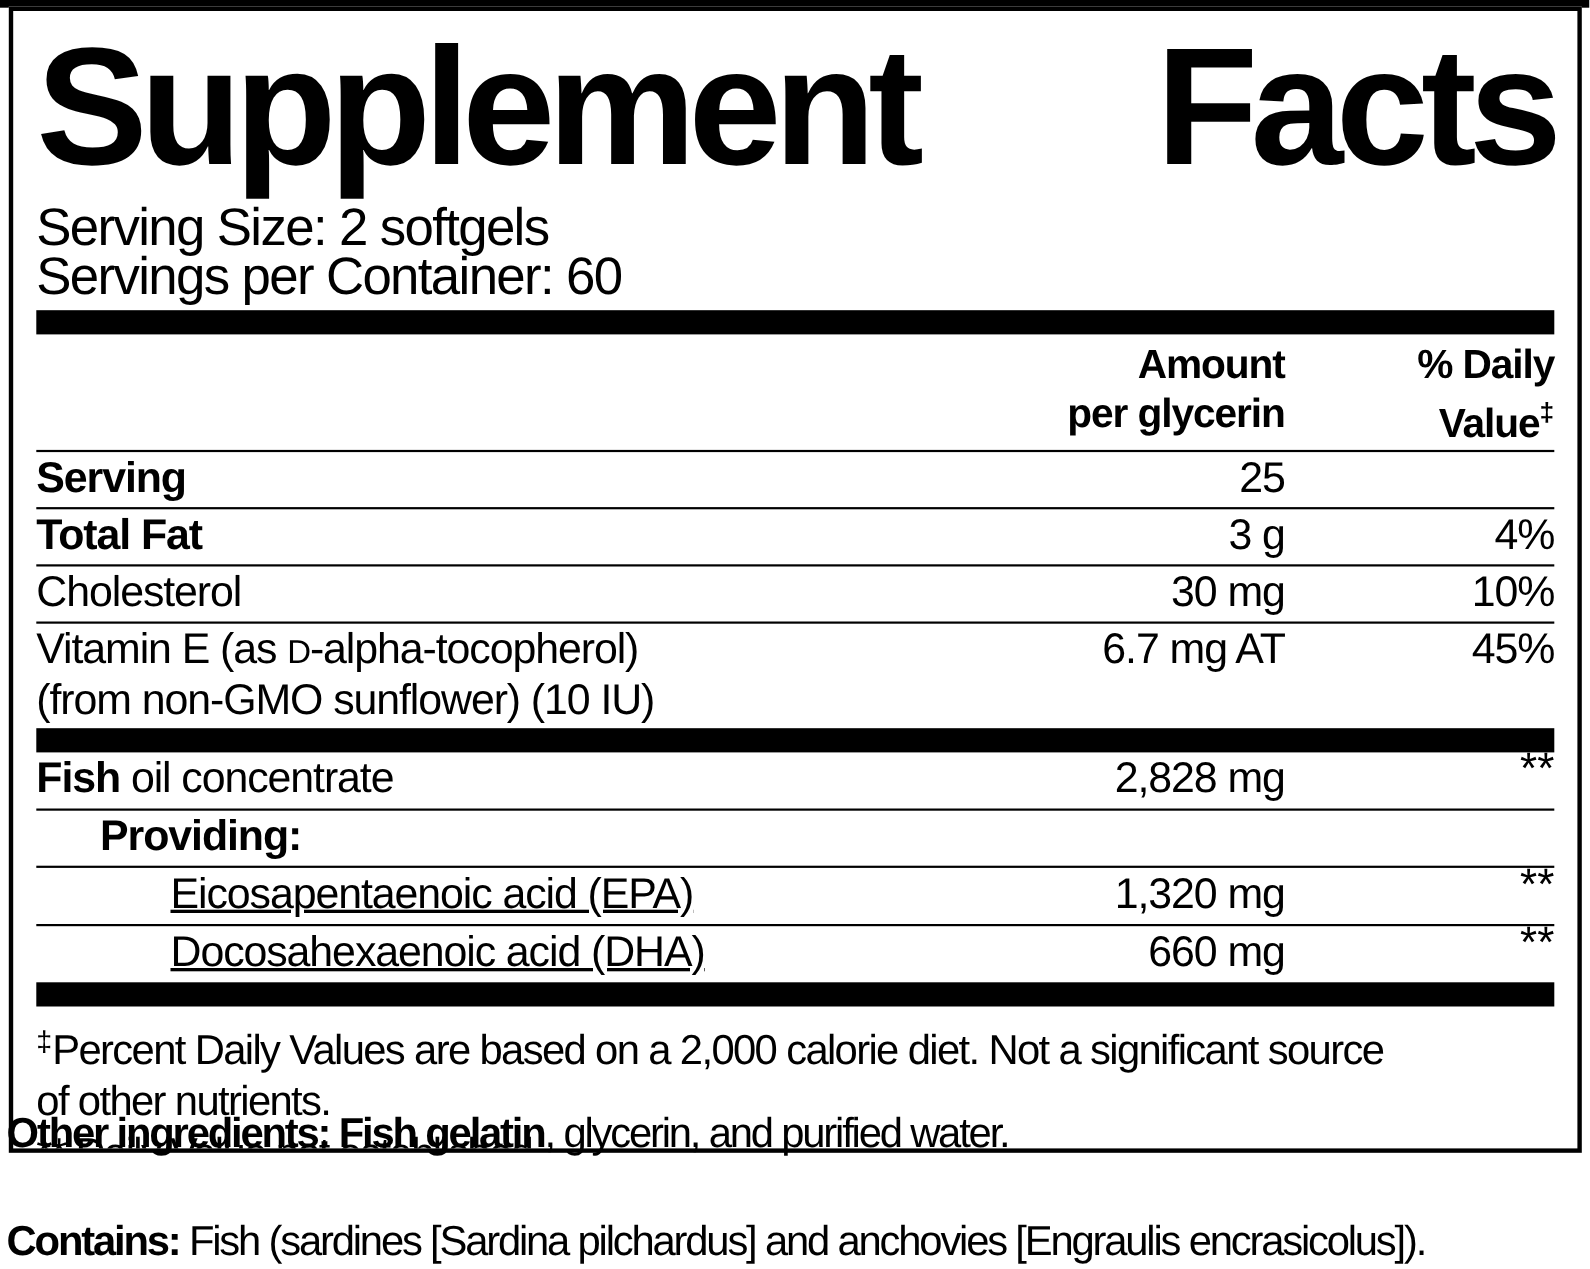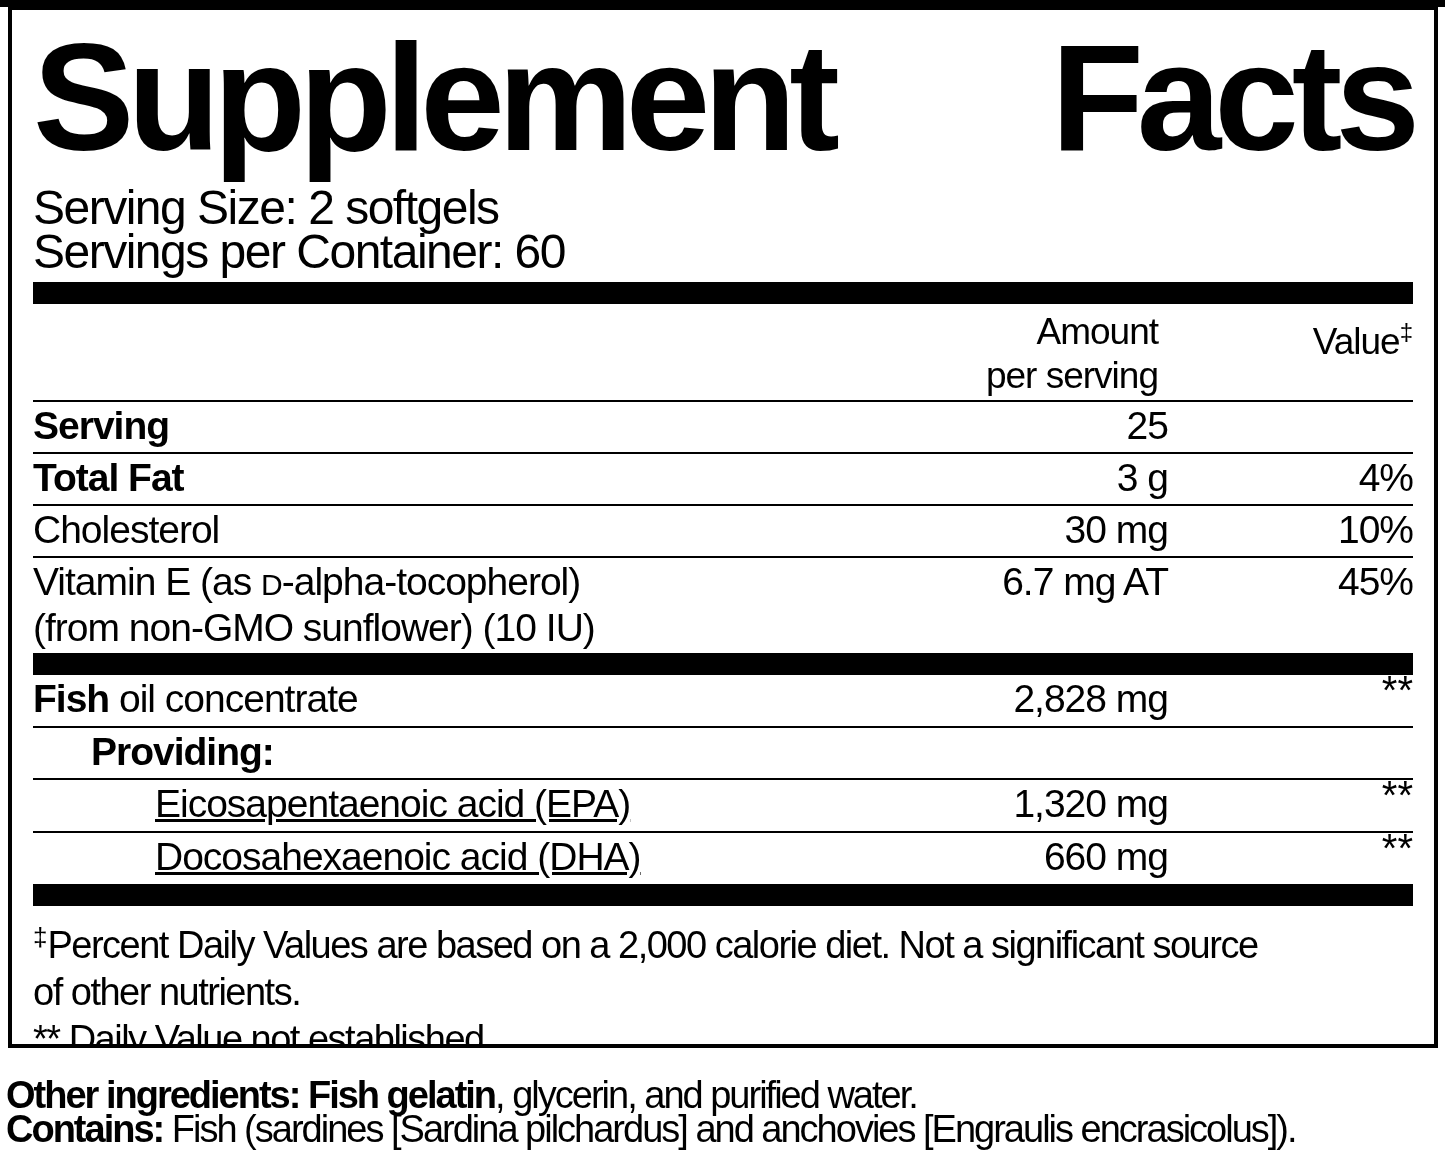--- a/index.html
+++ b/index.html
@@ -42,25 +42,24 @@
   .bar { height: 22px; background: #000; }
   .bar.bar1 { margin-top: 8px; }
 
   .grid {
     display: grid;
     grid-template-columns: 1fr 310px 245px;
     align-items: start;
   }
   .hdr {
     padding: 6px 0 2px 0;
-    font-weight: normal;
+    font-weight: bold;
     font-size: 37px;
     line-height: 44px;
     letter-spacing: -1px;
-    gap: 10px;
   }
   .hdr .amount, .hdr .dv { text-align: right; }
   .dagger-sup {
     font-size: 24px;
     vertical-align: 14px;
     letter-spacing: 0;
   }
   .row {
     border-top: 2px solid #000;
     font-size: 39px;
@@ -89,21 +88,21 @@
     white-space: nowrap;
   }
   .fn-sup { font-size: 26px; vertical-align: 12px; letter-spacing: 0; }
   .bottom-text {
     position: absolute; left: 6px;
     font-size: 38px;
     line-height: 46px;
     letter-spacing: -2px;
     white-space: nowrap;
   }
-  #other-line { top: 1072px; }
+  #other-line { top: 1008px; }
   #contains-line { top: 1106px; }
 </style>
 </head>
 <body>
 
 <div class="top-bar"></div>
 
 <div class="label-box">
 
   <div class="title">
@@ -113,23 +112,24 @@
 
   <div class="serving-line">Serving Size: 2 softgels</div>
   <div class="serving-line">Servings per Container: 60</div>
 
   <div class="bar bar1"></div>
 
   <div class="grid hdr">
     <div></div>
     <div class="amount">
       <div>Amount</div>
-      <div>per serving</div>
+      <div>per glycerin</div>
     </div>
     <div class="dv">
+      <div>% Daily</div>
       <div><span>Value</span><span class="dagger-sup">‡</span></div>
     </div>
   </div>
 
   <div class="grid row">
     <div class="name b">Serving</div>
     <div class="amount">25</div>
     <div class="dv"></div>
   </div>
 

